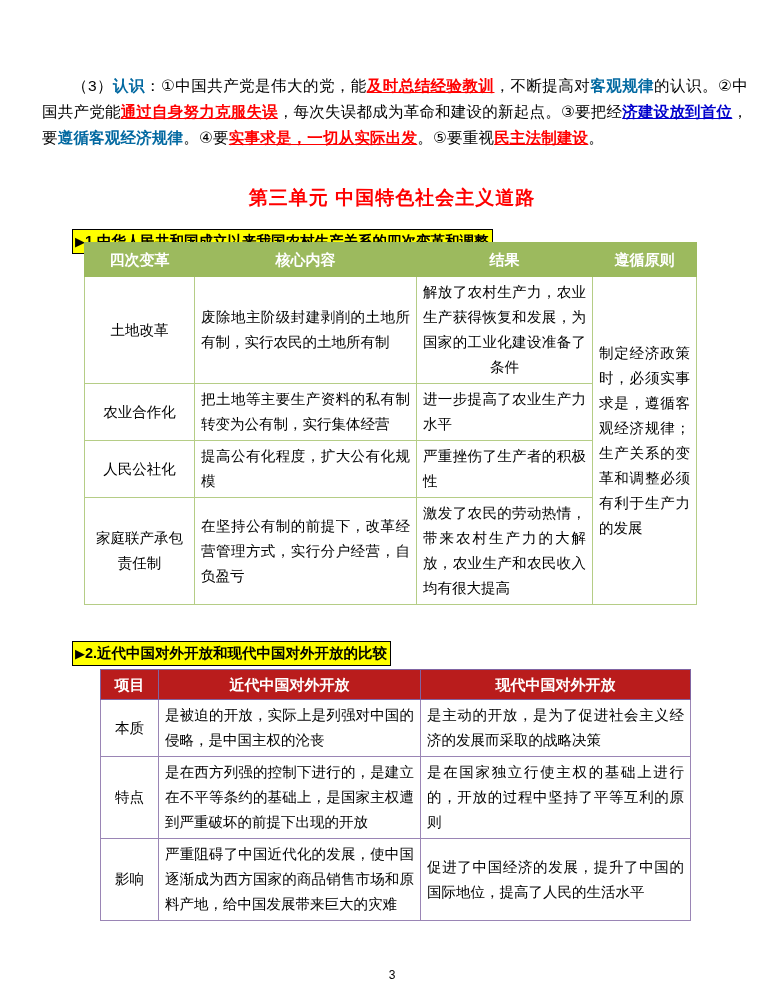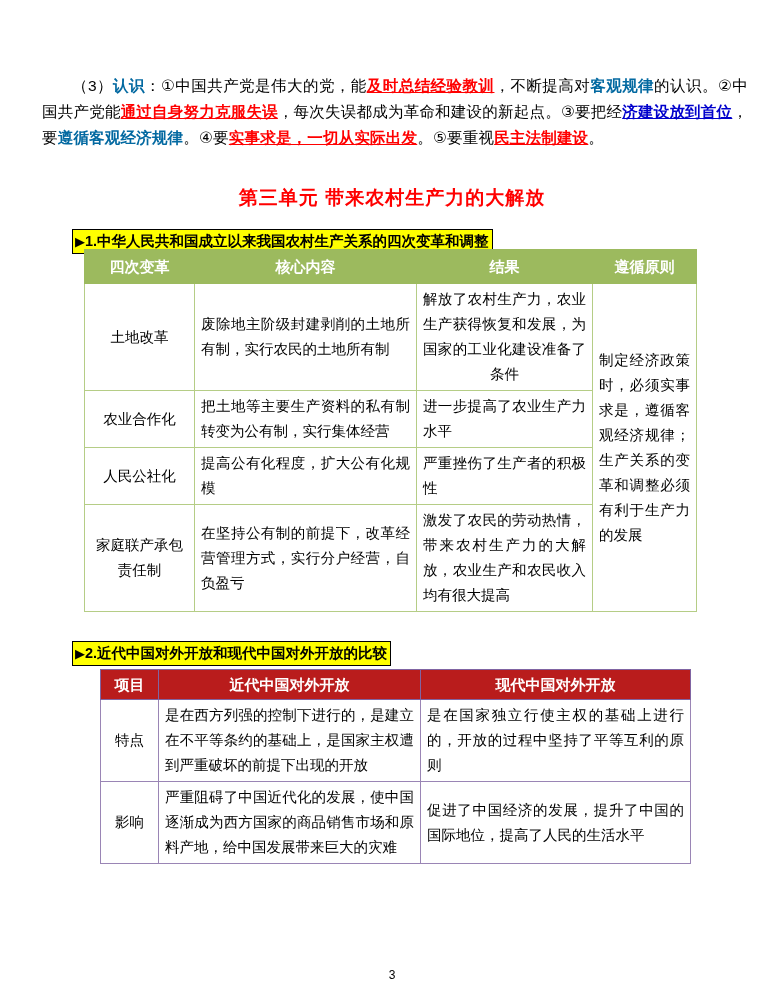--- a/index.html
+++ b/index.html
@@ -95,21 +95,21 @@
     vertical-align: middle;
     font-size: 14.5px;
     line-height: 25px;
     padding: 3px 6px;
     box-sizing: border-box;
   }
 
   
   #table-changes {
     left: 84px;
-    top: 249px;
+    top: 242px;
     width: 612px;
     border-radius: 6px;
   }
   #table-changes th {
     background: #9cba5e;
     color: #ffffff;
     font-weight: bold;
     font-size: 15px;
     text-align: center;
     border: 1px solid #9cba5e;
@@ -163,21 +163,21 @@
   }
 </style>
 </head>
 <body>
 
 <div class="page">
 
 
   <p class="para indent" id="para-block-2"><span>（3）</span><span class="b-blue">认识</span><span>：①中国共产党是伟大的党，能</span><span class="b-red-u">及时总结经验教训</span><span>，不断提高对</span><span class="b-blue">客观规律</span><span>的认识。②中国共产党能</span><span class="b-red-u">通过自身努力克服失误</span><span>，每次失误都成为革命和建设的新起点。③要把经</span><span class="b-blue-u">济建设放到首位</span><span>，要</span><span class="b-blue">遵循客观经济规律</span><span>。④要</span><span class="b-red-u">实事求是，一切从实际出发</span><span>。⑤要重视</span><span class="b-red-u">民主法制建设</span><span>。</span></p>
 
-  <div id="unit-title">第三单元  带来农村生产力的大解放</div>
+  <div id="unit-title">第三单元  中国特色社会主义道路</div>
 
   <div class="sec-head" id="sec-head-1"><span class="tri">▶</span><span>1.中华人民共和国成立以来我国农村生产关系的四次变革和调整</span></div>
 
   <table id="table-changes">
     <colgroup>
       <col style="width:110px">
       <col style="width:222px">
       <col style="width:176px">
       <col style="width:104px">
     </colgroup>
@@ -224,20 +224,25 @@
     </colgroup>
     <thead>
       <tr>
         <th>项目</th>
         <th>近代中国对外开放</th>
         <th>现代中国对外开放</th>
       </tr>
     </thead>
     <tbody>
       <tr>
+        <td class="label">本质</td>
+        <td>是被迫的开放，实际上是列强对中国的侵略，是中国主权的沦丧</td>
+        <td>是主动的开放，是为了促进社会主义经济的发展而采取的战略决策</td>
+      </tr>
+      <tr>
         <td class="label">特点</td>
         <td>是在西方列强的控制下进行的，是建立在不平等条约的基础上，是国家主权遭到严重破坏的前提下出现的开放</td>
         <td>是在国家独立行使主权的基础上进行的，开放的过程中坚持了平等互利的原则</td>
       </tr>
       <tr>
         <td class="label">影响</td>
         <td>严重阻碍了中国近代化的发展，使中国逐渐成为西方国家的商品销售市场和原料产地，给中国发展带来巨大的灾难</td>
         <td>促进了中国经济的发展，提升了中国的国际地位，提高了人民的生活水平</td>
       </tr>
     </tbody>

